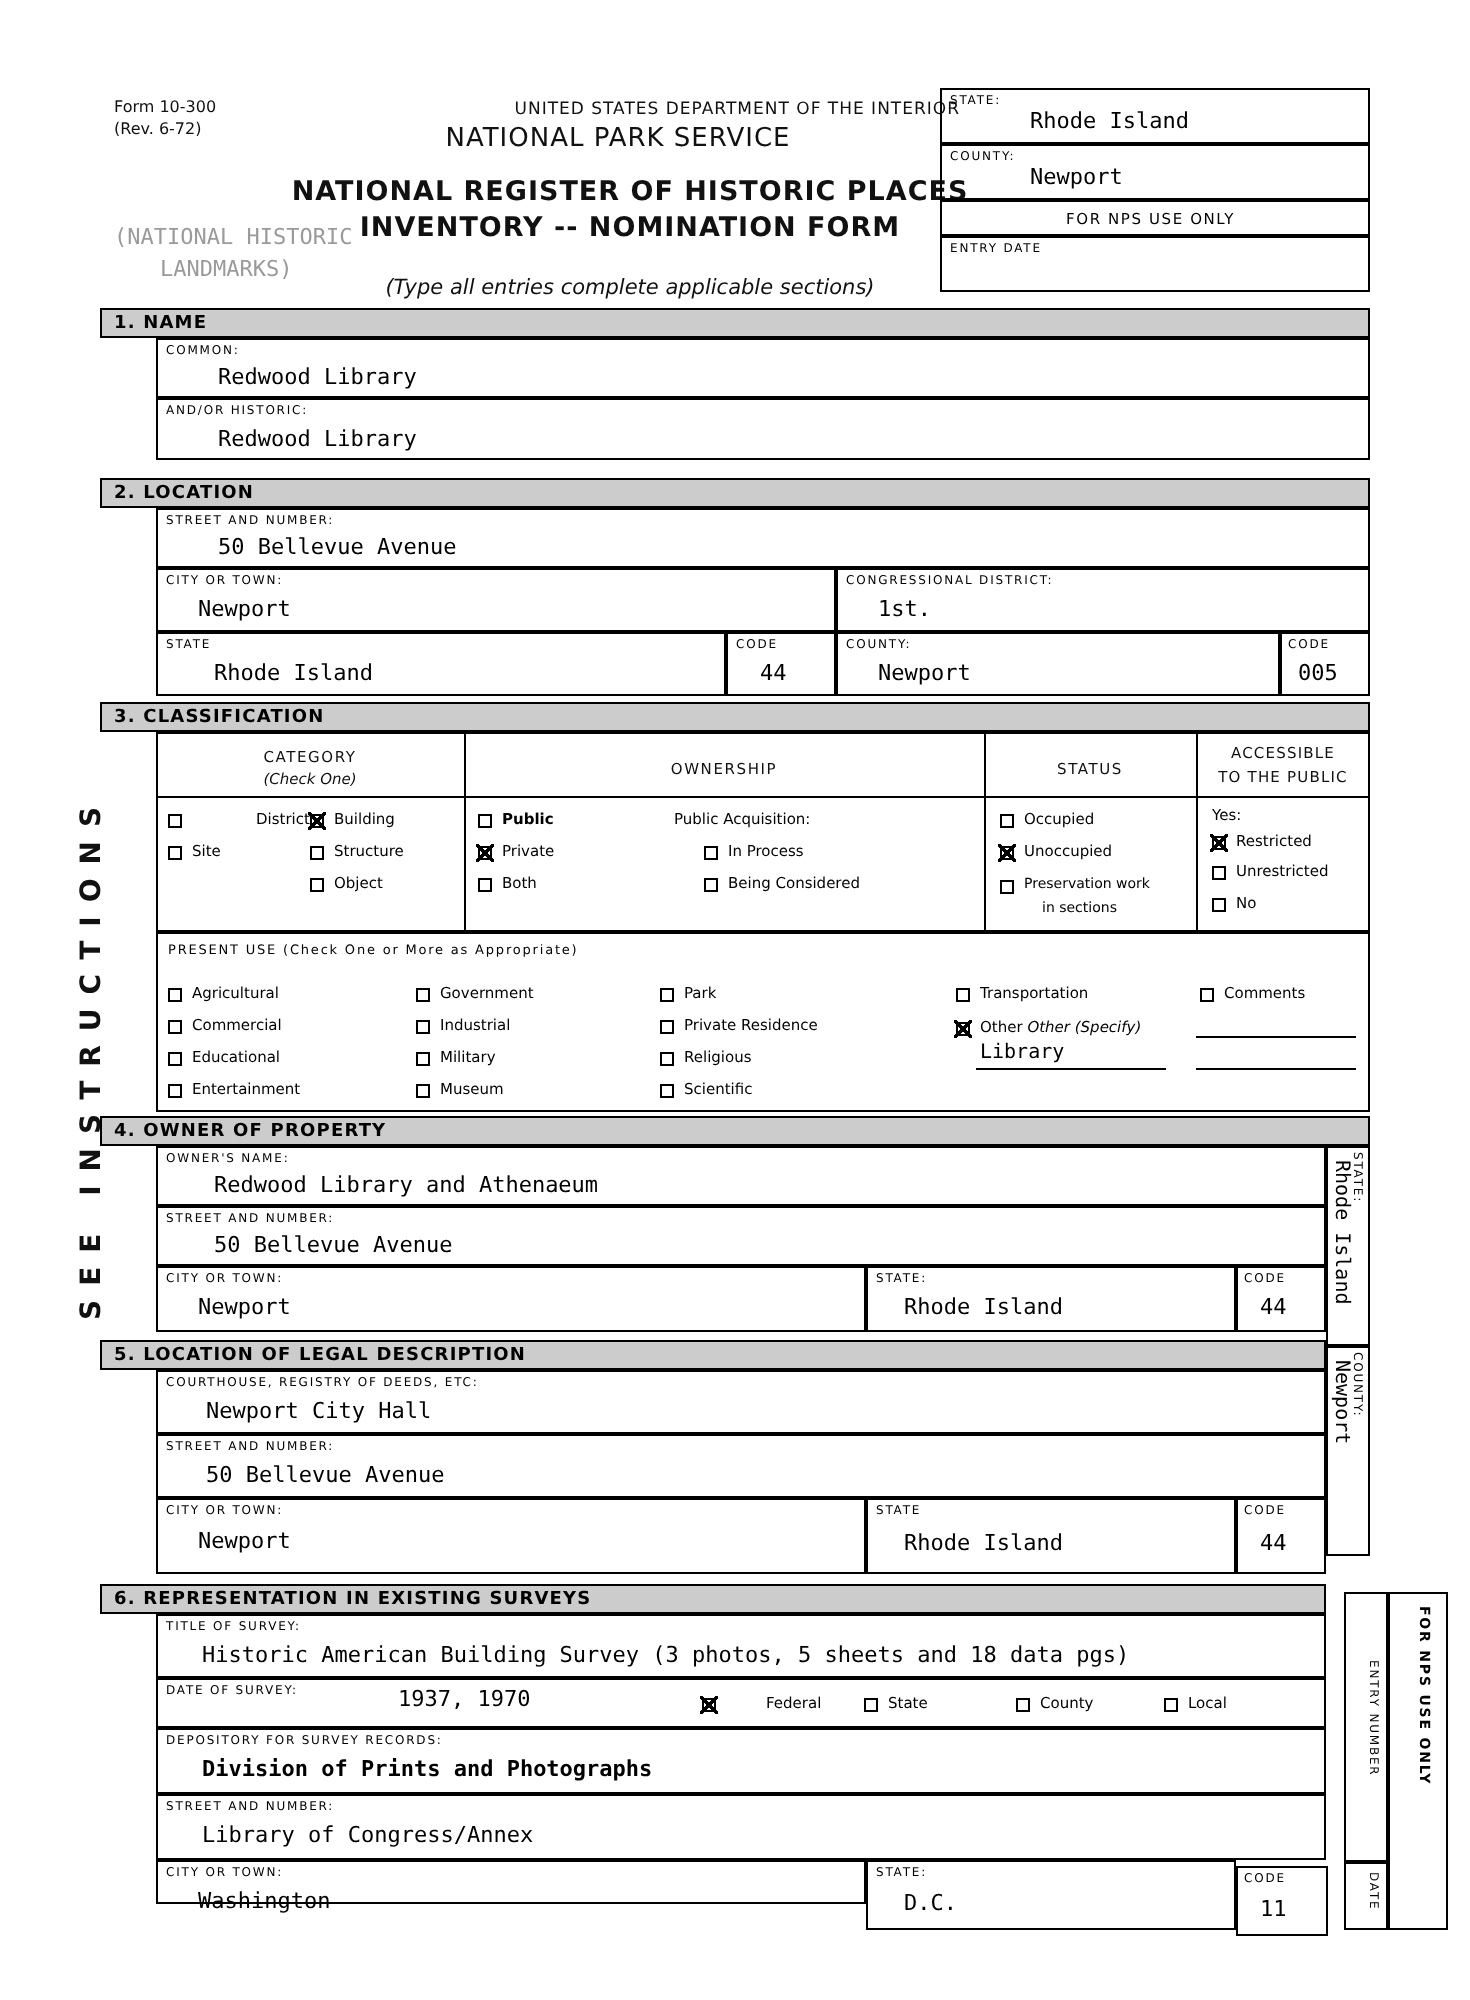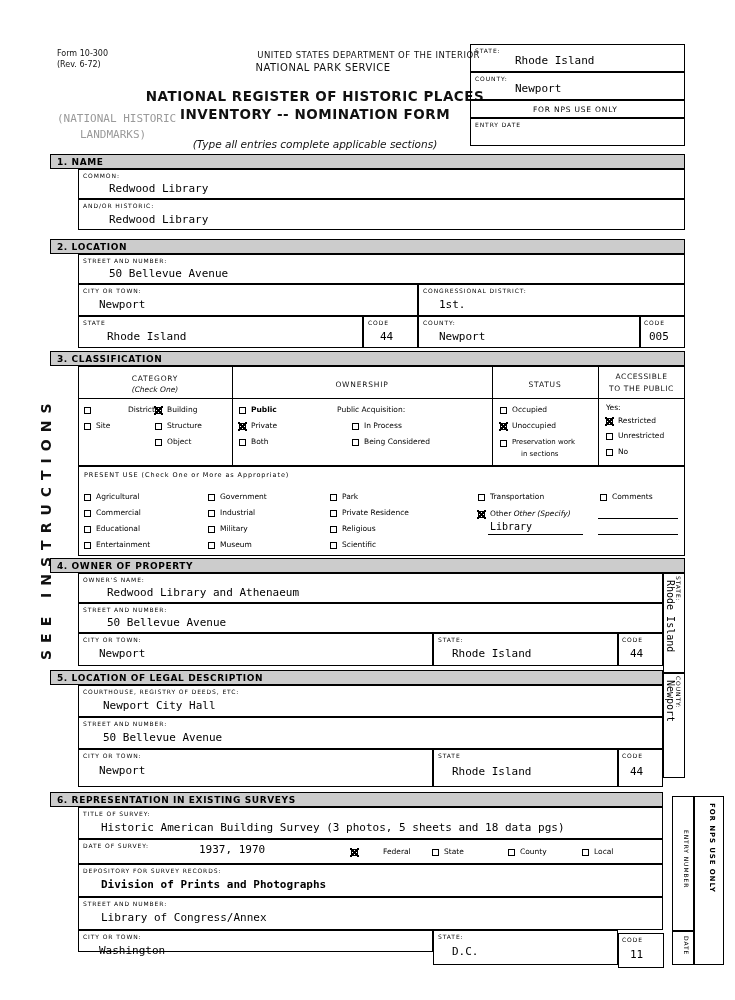--- a/index.html
+++ b/index.html
@@ -79,21 +79,21 @@
 <body>
 
 <div class="page">
 
   <div class="abs" id="form-id">
     <div>Form 10-300</div>
     <div>(Rev. 6-72)</div>
   </div>
 
   <div class="centerhdr" style="left:150px;top:50px;width:330px;font-size:8.5px;letter-spacing:.5px;text-align:right;">UNITED STATES DEPARTMENT OF THE INTERIOR</div>
-  <div class="centerhdr" style="left:158px;top:62px;width:330px;font-size:10px;letter-spacing:.5px;">NATIONAL PARK SERVICE</div>
+  <div class="centerhdr" style="left:144px;top:62px;width:330px;font-size:13px;letter-spacing:.5px;">NATIONAL PARK SERVICE</div>
 
   <div class="centerhdr hdr" style="left:100px;top:88px;width:430px;font-size:13.5px;letter-spacing:.5px;">NATIONAL REGISTER OF HISTORIC PLACES</div>
   <div class="centerhdr hdr" style="left:100px;top:106px;width:430px;font-size:13.5px;letter-spacing:.5px;">INVENTORY -- NOMINATION FORM</div>
 
   <div class="abs" style="left:57px;top:112px;font-family:'DejaVu Sans Mono',monospace;font-size:11px;color:#9a9a9a;">(NATIONAL HISTORIC</div>
   <div class="abs" style="left:80px;top:128px;font-family:'DejaVu Sans Mono',monospace;font-size:11px;color:#9a9a9a;">LANDMARKS)</div>
 
   <div class="centerhdr" style="left:100px;top:138px;width:430px;font-size:10.5px;font-style:italic;">(Type all entries    complete applicable sections)</div>
 
   <div class="bx" style="left:470px;top:44px;width:215px;height:28px;">

